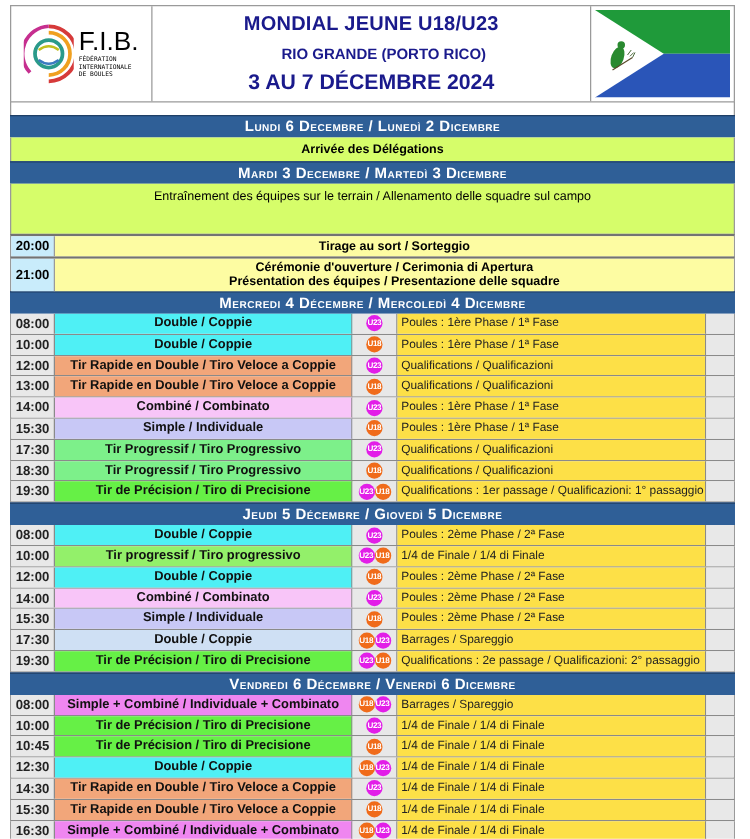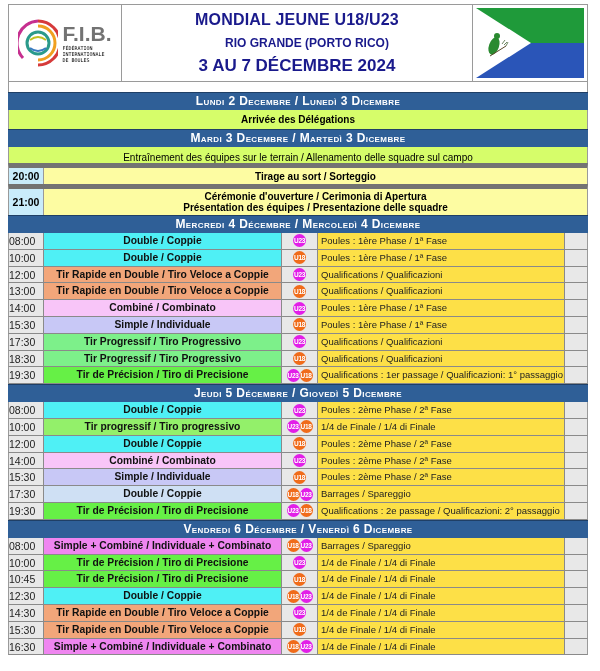--- a/index.html
+++ b/index.html
@@ -9,26 +9,26 @@
   .hdr .logo { width:112px; border-right:1px solid #9a9a9a; display:flex; align-items:center; justify-content:center; gap:4px; }
   .hdr .title { flex:1; display:flex; flex-direction:column; align-items:center; justify-content:center; color:#1a1a8c; font-weight:bold; border-right:1px solid #9a9a9a; }
   .hdr .title .t1 { font-size:16px; letter-spacing:0.2px; line-height:24px; }
   .hdr .title .t2 { font-size:12px; line-height:22px;padding-left:20px; }
   .hdr .title .t3 { font-size:17px; line-height:24px; }
   .hdr .flag { width:114px; display:flex; align-items:center; justify-content:center; }
   .spacer { height:10px; border:1px solid #9a9a9a; border-bottom:none; border-top:1px solid #9a9a9a; }
   .day { height:17px; background:#2f5f97; color:#fff; font-weight:bold; text-align:center; font-size:12px; line-height:17px; font-variant:small-caps; letter-spacing:0.4px; border-top:1px solid #1f3f66; }
   .full { background:#d6fd6a; text-align:center; font-size:10px; border-left:1px solid #9a9a9a; border-right:1px solid #9a9a9a; }
   .full.r1 { height:19px; line-height:19px;font-weight:bold; }
-  .full.r2 { height:16px; line-height:22px; }
-  .evt { display:flex; border-left:1px solid #9a9a9a; border-right:1px solid #9a9a9a; border-top:5px solid #737373; }
+  .full.r2 { height:40px; line-height:22px; }
+  .evt { display:flex; border-left:1px solid #9a9a9a; border-right:1px solid #9a9a9a; border-top:2px solid #737373; }
   .evt .tm { width:34px; background:#c9ecfb; font-weight:bold; font-size:10.5px; display:flex; align-items:center; justify-content:center; border-right:1px solid #9a9a9a; }
   .evt .ev { flex:1; background:#fdfca2; font-weight:bold; font-size:10px; text-align:center; display:flex; flex-direction:column; justify-content:center; line-height:11px; }
   .row { display:flex; height:16.8px; border-left:1px solid #9a9a9a; border-right:1px solid #9a9a9a; border-bottom:1px solid #8a8a8a; box-sizing:border-box; }
-  .row .tm { width:34px; background:#e8e8e8; font-size:10.5px; line-height:16px; text-align:left; border-right:1px solid #8a8a8a; color:#222; }
+  .row .tm { width:34px; background:#e8e8e8; font-size:10.5px; line-height:16px; text-align:center; border-right:1px solid #8a8a8a; color:#222;font-weight:bold; }
   .row .act { width:237px; font-weight:bold; font-size:10.3px; line-height:16px; text-align:center; color:#111; border-right:1px solid #8a8a8a; white-space:nowrap; overflow:hidden; }
   .row .bd { width:35px; background:#e8e8e8; display:flex; align-items:center; justify-content:center; gap:0px; border-right:1px solid #8a8a8a; }
   .row .ds { flex:1; background:#fde047; font-size:9.5px; line-height:16px; padding-left:3px; color:#222; border-right:1px solid #8a8a8a; white-space:nowrap; overflow:hidden; }
   .row .ex { width:22px; background:#e8e8e8; }
   .badge { width:13px; height:13px; border-radius:50%; color:#fff; font-size:6.5px; font-weight:bold; display:inline-flex; align-items:center; justify-content:center; letter-spacing:-0.3px; }
   .b-u23 { background:#e21ee8; }
   .b-u18 { background:#f06b1a; }
   .c-cyan { background:#4ff0f5; }
   .c-orange { background:#f2a67a; }
   .c-pink { background:#f8c5f8; }
@@ -47,21 +47,21 @@
     <div class="logo">
       <svg width="40" height="50" viewBox="0 0 40 50">
         <path d="M20 3 A22 22 0 0 1 20 47" fill="none" stroke="#d63a3a" stroke-width="3"></path>
         <path d="M20 8 A17 17 0 0 1 20 42" fill="none" stroke="#f0a020" stroke-width="3"></path>
         <path d="M20 3 A22 22 0 0 0 5 40" fill="none" stroke="#c62f8f" stroke-width="3"></path>
         <circle cx="20" cy="25" r="11" fill="none" stroke="#2a9a8a" stroke-width="3"></circle>
         <path d="M12 22 Q20 16 28 22" fill="none" stroke="#c0c020" stroke-width="2"></path>
         <path d="M12 30 Q20 36 28 30" fill="none" stroke="#3a7ac0" stroke-width="2"></path>
       </svg>
       <div style="display:flex;flex-direction:column;">
-        <span style="font-weight:bold;font-size:21px;color:#737373;line-height:22px;">F.I.B.</span>
+        <span style="font-weight:normal;font-size:21px;color:#000000;line-height:22px;">F.I.B.</span>
         <span style="font-size:5px;font-family:'DejaVu Sans Mono',monospace;line-height:6px;">FÉDÉRATION</span>
         <span style="font-size:5px;font-family:'DejaVu Sans Mono',monospace;line-height:6px;">INTERNATIONALE</span>
         <span style="font-size:5px;font-family:'DejaVu Sans Mono',monospace;line-height:6px;">DE BOULES</span>
       </div>
     </div>
     <div class="title">
       <div class="t1">MONDIAL JEUNE U18/U23</div>
       <div class="t2">RIO GRANDE (PORTO RICO)</div>
       <div class="t3">3 AU 7 DÉCEMBRE 2024</div>
     </div>
@@ -73,21 +73,21 @@
         <ellipse cx="18" cy="38" rx="5" ry="9" fill="#2a8a30" transform="rotate(20 18 38)"></ellipse>
         <circle cx="21" cy="28" r="3" fill="#2a8a30"></circle>
         <path d="M14 48 L30 38" stroke="#5a4a2a" stroke-width="1"></path>
         <path d="M26 36 l3 -4 M28 37 l3 -3 M30 38 l2 -4" stroke="#4a6a3a" stroke-width="0.8"></path>
       </svg>
     </div>
   </div>
   <div class="spacer"></div>
 
   <div id="days">
-      <div class="day">Lundi 2 Decembre  /  Lunedì 3 Dicembre</div>
+      <div class="day">Lundi 6 Decembre  /  Lunedì 2 Dicembre</div>
       <div class="full r1">Arrivée des Délégations</div>
       <div class="day">Mardi 3 Decembre / Martedì 3 Dicembre</div>
       <div class="full r2">Entraînement des équipes sur le terrain / Allenamento delle squadre sul campo</div>
       <div class="evt" style="height: 16px;">
         <div class="tm">20:00</div>
         <div class="ev">
           <div>Tirage au sort / Sorteggio</div>
         </div>
       </div>
       <div class="evt" style="height: 26px;">

